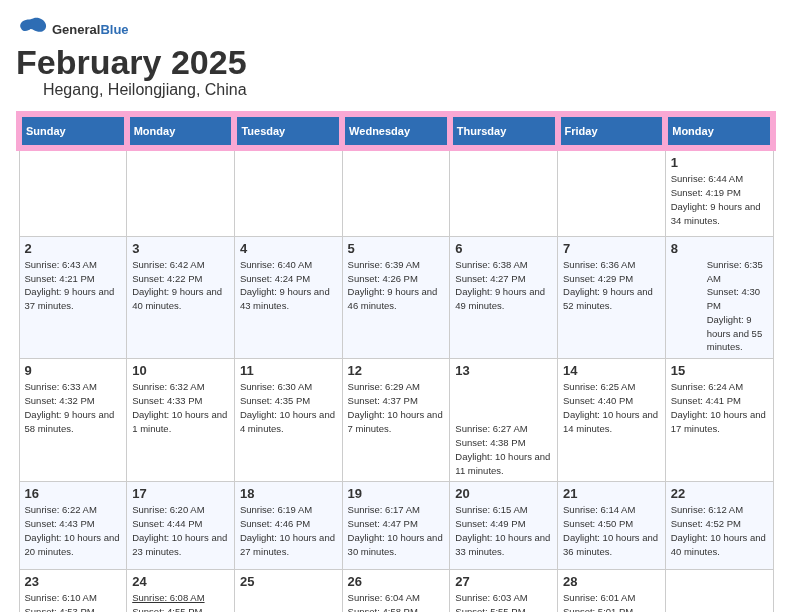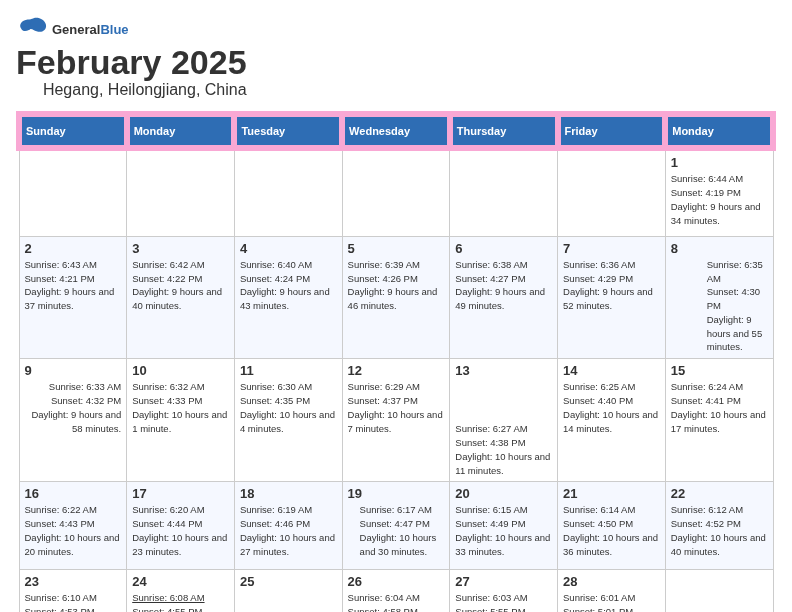--- a/index.html
+++ b/index.html
@@ -168,21 +168,21 @@
         <td>
           <span class="day-number">8</span>
           <div class="day-info" style="white-space: pre-line; margin-left: 36px;">Sunrise: 6:35 AM
 Sunset: 4:30 PM
 Daylight: 9 hours and 55 minutes.</div>
         </td>
       </tr>
       <tr>
         <td>
           <span class="day-number">9</span>
-          <div class="day-info" style="white-space: pre-line; text-align: right;">Sunrise: 6:33 AM
+          <div class="day-info" style="white-space: pre-line;">Sunrise: 6:33 AM
 Sunset: 4:32 PM
 Daylight: 9 hours and 58 minutes.</div>
         </td>
         <td>
           <span class="day-number">10</span>
           <div class="day-info" style="white-space: pre-line;">Sunrise: 6:32 AM
 Sunset: 4:33 PM
 Daylight: 10 hours and 1 minute.</div>
         </td>
         <td>
@@ -230,21 +230,21 @@
 Daylight: 10 hours and 23 minutes.</div>
         </td>
         <td>
           <span class="day-number">18</span>
           <div class="day-info" style="white-space: pre-line;">Sunrise: 6:19 AM
 Sunset: 4:46 PM
 Daylight: 10 hours and 27 minutes.</div>
         </td>
         <td>
           <span class="day-number">19</span>
-          <div class="day-info" style="white-space: pre-line; margin-left: 12px;">Sunrise: 6:17 AM
+          <div class="day-info" style="white-space: pre-line;">Sunrise: 6:17 AM
 Sunset: 4:47 PM
 Daylight: 10 hours and 30 minutes.</div>
         </td>
         <td>
           <span class="day-number">20</span>
           <div class="day-info" style="white-space: pre-line;">Sunrise: 6:15 AM
 Sunset: 4:49 PM
 Daylight: 10 hours and 33 minutes.</div>
         </td>
         <td>

